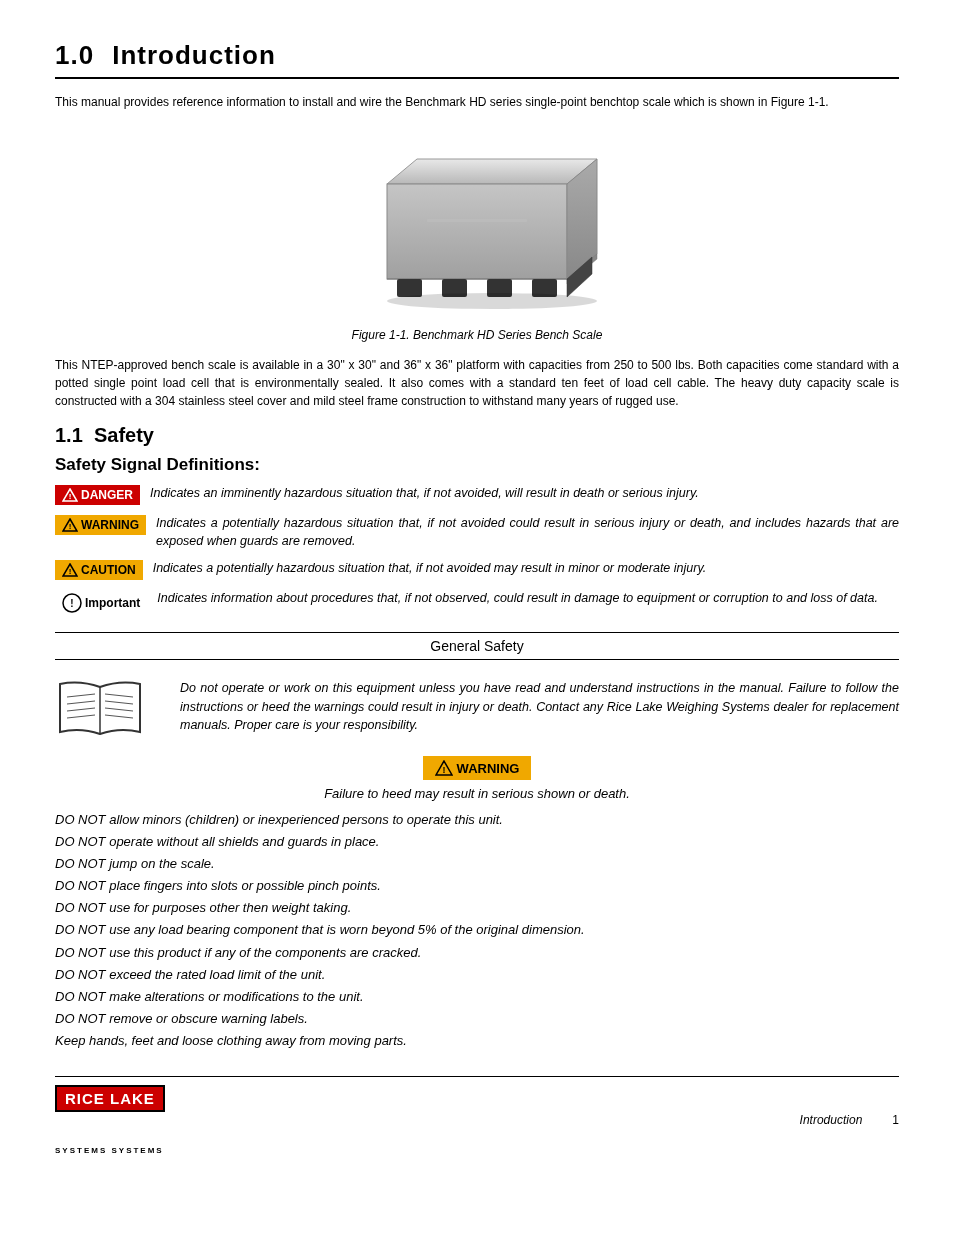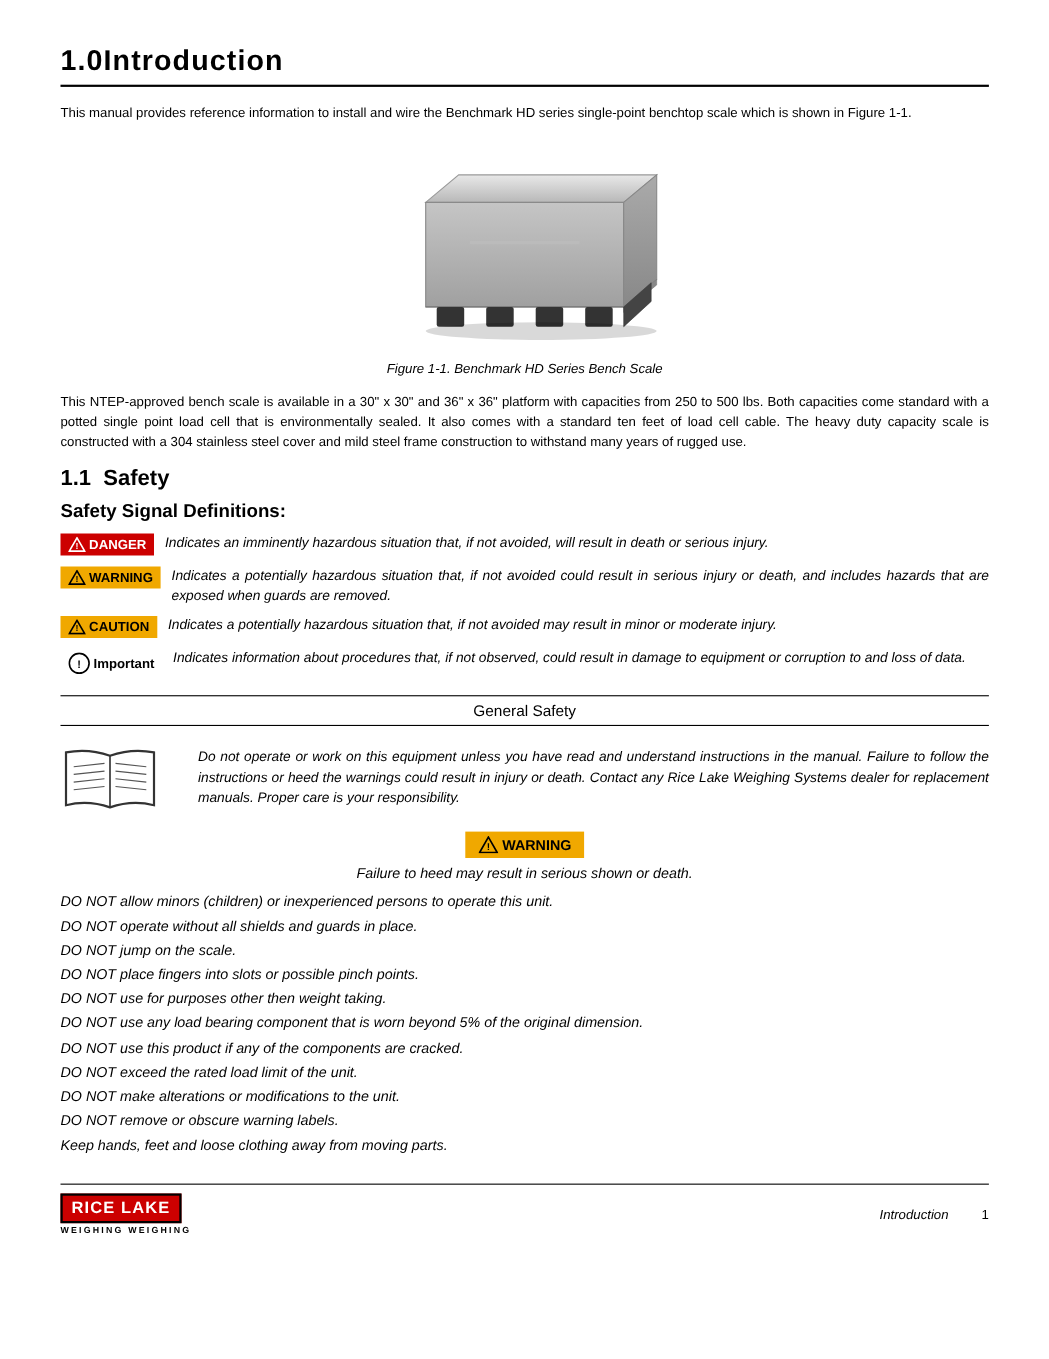--- a/index.html
+++ b/index.html
@@ -12,20 +12,21 @@
       min-height: 1235px;
     }
     .page {
       padding: 40px 55px 30px 55px;
       position: relative;
     }
     
     .section-title {
       display: flex;
       align-items: baseline;
+      gap: 18px;
       border-bottom: 2px solid #000;
       padding-bottom: 6px;
       margin-bottom: 14px;
     }
     .section-num {
       font-size: 26px;
       font-weight: bold;
       font-family: 'Arial Black', Arial, sans-serif;
       letter-spacing: 1px;
     }
@@ -168,20 +169,21 @@
       justify-content: space-between;
       align-items: center;
       border-top: 1.5px solid #000;
       margin-top: 24px;
       padding-top: 8px;
     }
     .footer-logo {
       display: flex;
       flex-direction: column;
       align-items: flex-start;
+      gap: 32px;
     }
     .logo-box {
       background: #cc0000;
       color: #fff;
       font-weight: bold;
       font-size: 15px;
       padding: 3px 8px;
       letter-spacing: 1px;
       font-family: 'Arial Black', Arial, sans-serif;
       border: 2px solid #000;
@@ -356,21 +358,21 @@
     <p>DO NOT make alterations or modifications to the unit.</p>
     <p>DO NOT remove or obscure warning labels.</p>
     <p>Keep hands, feet and loose clothing away from moving parts.</p>
   </div>
 
   <div class="footer">
     <div class="footer-logo">
       <div class="logo-box">
         <span>RICE LAKE</span>
       </div>
-      <div class="logo-sub">WEIGHING WEIGHING</div>
+      <div class="logo-sub">SYSTEMS SYSTEMS</div>
     </div>
     <div class="footer-right">
       <span class="footer-section" style="font-style:italic;">Introduction</span>
       <span class="footer-page">1</span>
     </div>
   </div>
 
 </div>
 
 </body></html>

